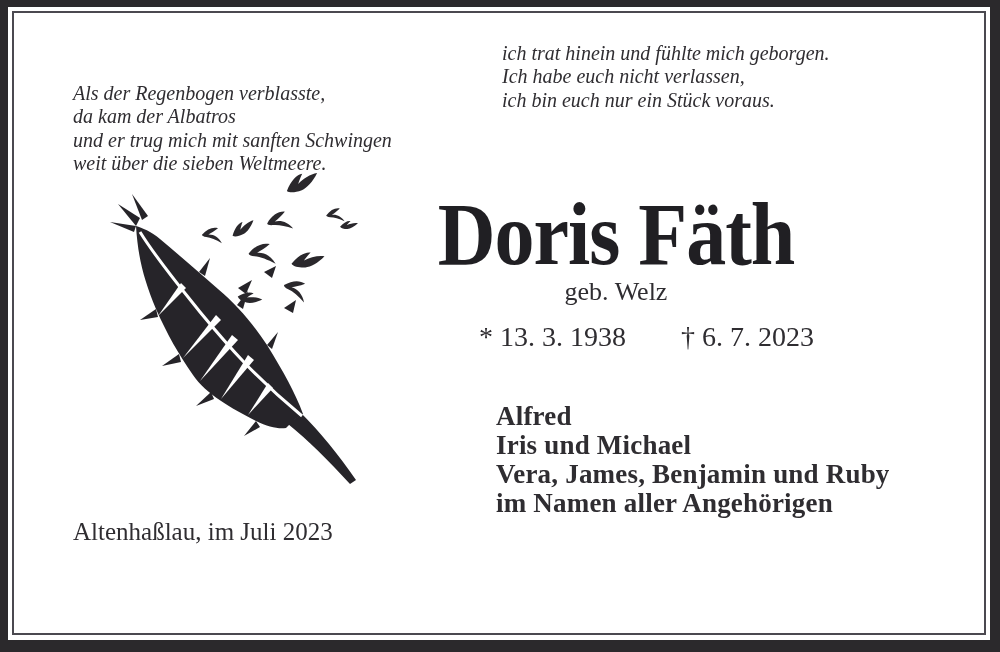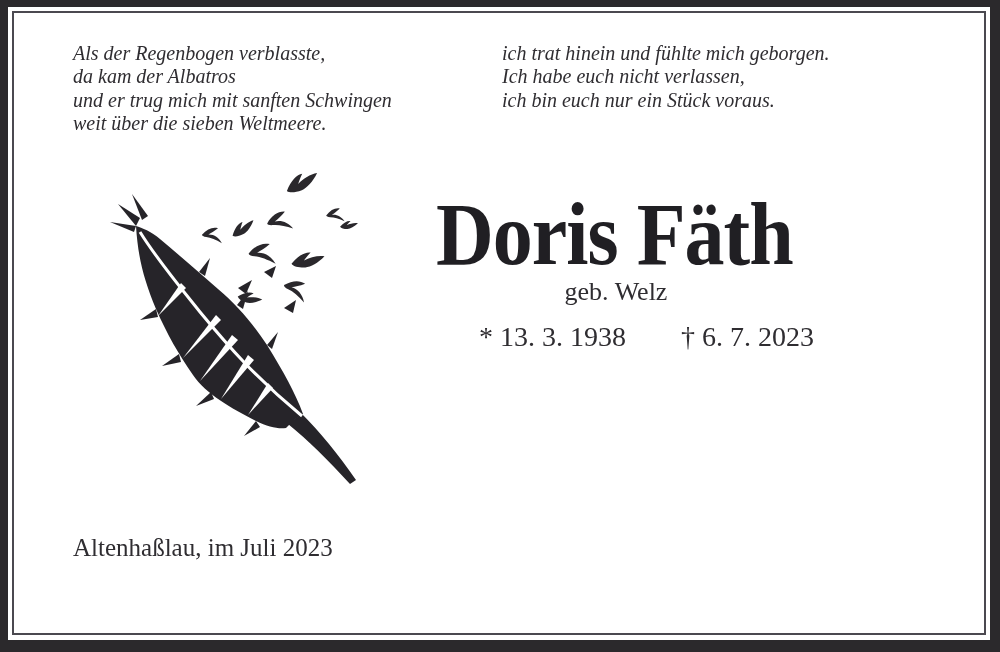--- a/index.html
+++ b/index.html
@@ -10,34 +10,34 @@
   .frame-outer{
     position:absolute;inset:0;box-sizing:border-box;
     border-style:solid;border-color:#2b292c;border-width:7px 10px 12px 8px;
     pointer-events:none;
   }
   .frame-inner{
     position:absolute;left:12px;top:11px;right:14px;bottom:17px;
     border:2.5px solid #4b4950;pointer-events:none;
   }
   .poem{position:absolute;top:42px;font-style:italic;font-size:20px;line-height:23.4px;white-space:nowrap;}
-  .poem-left{left:73px;}
+  .poem-left{left:73px;margin-top:40px;}
   .poem-right{left:502px;}
   .feather-svg{position:absolute;left:88px;top:168px;width:280px;height:330px;}
-  .name-block{position:absolute;left:436px;top:190px;width:400px;text-align:left;}
+  .name-block{position:absolute;left:416px;top:190px;width:400px;text-align:center;}
   .deceased-name{
     font-size:80px;font-weight:700;line-height:1;color:#201f23;
     letter-spacing:-1px;transform:scaleY(1.1);transform-origin:50% 0;white-space:nowrap;
   }
   .maiden-name{position:absolute;left:416px;top:277px;width:400px;text-align:center;font-size:26px;}
   .life-date{position:absolute;top:321px;font-size:28px;white-space:nowrap;}
   .birth-date{left:479px;}
   .death-date{left:681px;}
   .mourners{position:absolute;left:496px;top:402px;font-weight:700;font-size:27px;line-height:29px;letter-spacing:0.2px;white-space:nowrap;}
-  .place-date{position:absolute;left:73px;top:518px;font-size:25px;white-space:nowrap;margin-top:16px;}
+  .place-date{position:absolute;left:73px;top:518px;font-size:25px;white-space:nowrap;}
   .funeral{position:absolute;left:73px;top:556px;width:855px;font-style:italic;font-size:20.5px;line-height:27px;}
   .funeral-line.justified{text-align:justify;text-align-last:justify;}
 </style>
 </head>
 <body>
 
 <div class="page">
 
   <div class="frame-outer"></div>
   <div class="frame-inner"></div>
@@ -110,17 +110,23 @@
   </svg>
 
   <div class="name-block">
     <div class="deceased-name">Doris Fäth</div>
   </div>
   <div class="maiden-name">geb. Welz</div>
 
   <div class="life-date birth-date">* 13. 3. 1938</div>
   <div class="life-date death-date">† 6. 7. 2023</div>
 
+  <div class="mourners">
+    <div>Alfred</div>
+    <div>Iris und Michael</div>
+    <div>Vera, James, Benjamin und Ruby</div>
+    <div>im Namen aller Angehörigen</div>
+  </div>
 
   <div class="place-date">Altenhaßlau, im Juli 2023</div>
 
 
 </div>
 
 </body></html>

